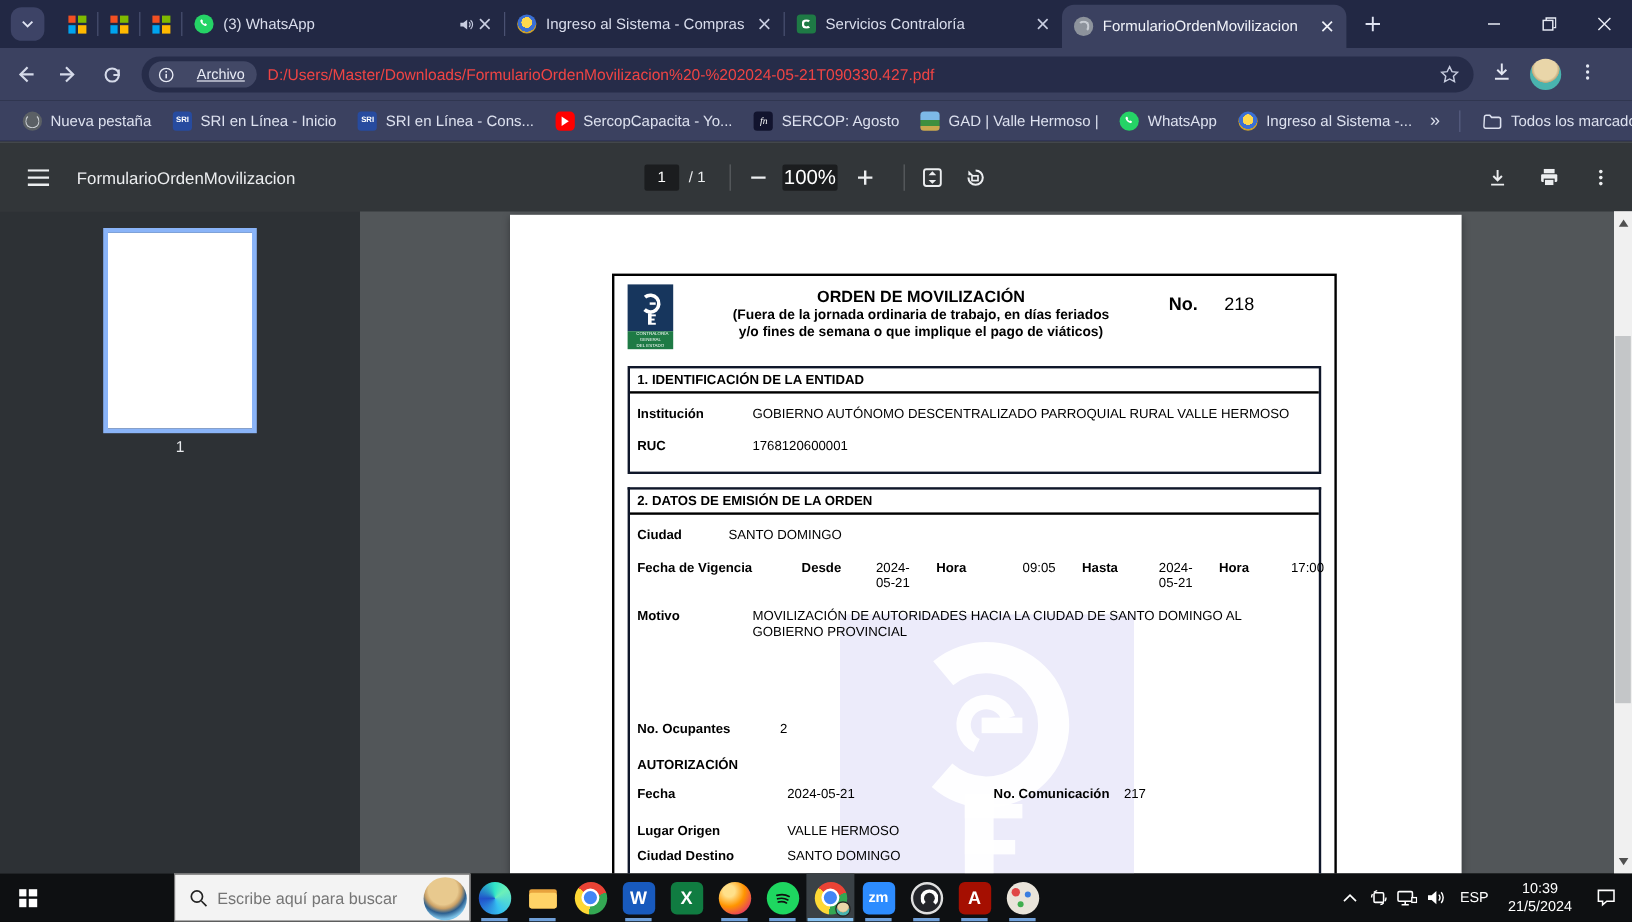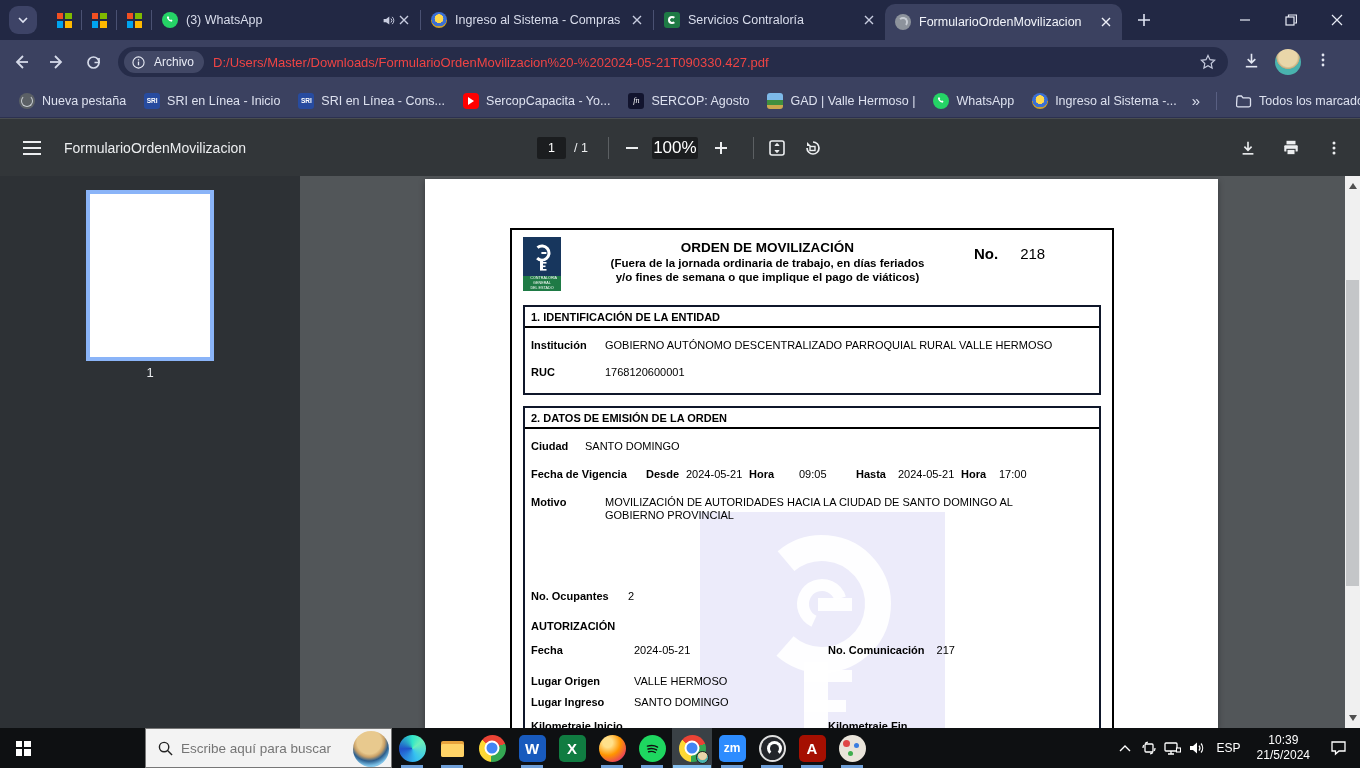--- a/index.html
+++ b/index.html
@@ -27,21 +27,21 @@
   .fav.pdf { background:#8d939c; } .fav.pdf::after { content:""; position:absolute; inset:3px; border-radius:50%; border:2px solid #c7ccd3; border-left-color:transparent; border-bottom-color:transparent; }
   .tbtn { width:16px; height:16px; display:flex; align-items:center; justify-content:center; border-radius:50%; cursor:pointer; flex:0 0 16px; }
   .newtab { width:28px; height:28px; margin-left:8px; display:flex; align-items:center; justify-content:center; border-radius:50%; cursor:pointer; }
   .wincontrols { margin-left:auto; display:flex; height:40px; }
   .wc { width:46px; height:40px; display:flex; align-items:center; justify-content:center; cursor:pointer; }
 
   
   .toolbar { position:absolute; top:40px; left:0; width:1360px; height:44px; background:#3b4160; display:flex; align-items:center; }
   .navbtn { width:30px; height:30px; margin-left:6px; display:flex; align-items:center; justify-content:center; border-radius:50%; cursor:pointer; }
   .urlbar { position:relative; margin-left:10px; width:1110px; height:30px; background:#262c49; border-radius:15px; display:flex; align-items:center; padding:0 36px 0 6px; }
-  .chip { height:22px; background:#424866; border-radius:11px; display:flex; align-items:center; padding:0 10px 0 8px; gap:9px; color:#e8ebf5; font-size:12px; cursor:pointer; }
+  .chip { height:22px; background:#424866; border-radius:11px; display:flex; align-items:center; padding:0 10px 0 8px; gap:19px; color:#e8ebf5; font-size:12px; cursor:pointer;text-decoration:underline; }
   .url-input { flex:1; margin-left:9px; background:transparent; border:none; outline:none; color:#ef4444; font-size:13px; font-family:"Liberation Sans",sans-serif; }
   .starbtn { position:absolute; right:8px; top:3px; width:24px; height:24px; display:flex; align-items:center; justify-content:center; cursor:pointer; }
   .tb-right { display:flex; align-items:center; margin-left:14px; gap:14px; }
   .avatar { width:26px; height:26px; border-radius:50%; background:radial-gradient(circle at 50% 32%, #e9d6a9 0 42%, #c0a97c 52%, #49b3ae 54%); cursor:pointer; }
 
   
   .bookmarks { position:absolute; top:84px; left:0; width:1360px; height:34px; background:#3b4160; border-bottom:1px solid #2c3150; display:flex; align-items:center; padding:0 10px; color:#dde1ef; font-size:12.5px; }
   .bm { display:flex; align-items:center; gap:7px; padding:4px 9px; border-radius:6px; cursor:pointer; white-space:nowrap; }
   .bmi { width:16px; height:16px; flex:0 0 16px; }
   .bmi.globe { border-radius:50%; background:#5b6065; position:relative; }
@@ -95,21 +95,21 @@
   .htitle { flex:1; text-align:center; padding-top:3px; }
   .htitle .t1 { font-size:13.5px; font-weight:bold; }
   .htitle .t2 { font-size:11.5px; font-weight:bold; line-height:13.5px; margin-top:2px; }
   .hno { width:128px; padding-top:8px; display:flex; gap:22px; font-size:15px; }
   .hno .nl { font-weight:bold; }
   .sect { margin:0 11px; border:2px solid #0f172a; background:transparent; }
   .sect1 { margin-top:7px; height:90px; }
   .sect2 { margin-top:11px; height:340px; border-bottom:none; }
   .st { font-size:11px; font-weight:bold; padding:4px 6px 3px; border-bottom:2px solid #000; }
   .srows { padding:11px 6px 0; font-size:11px; position:relative; }
-  .row { display:flex; align-items:flex-start; }
+  .row { display:flex; align-items:flex-start;gap:22px; }
   .lab { font-weight:bold; flex:0 0 auto; }
   .w54{width:54px}.w74{width:74px}.w97{width:97px}.w103{width:103px}.w115{width:115px}
   .val { }
   .motivo-val { width:468px; line-height:12.5px; }
   .pairR { position:absolute; left:297px; display:flex; }
   .gap12 { width:12px; } .gap40{width:40px} .gap50{width:50px} .gap57{width:57px} .gap63{width:63px} .gap38{width:38px} .gap42{width:42px}
 
   
   .taskbar { position:absolute; top:728px; left:0; width:1360px; height:40px; background:#0e1012; display:flex; align-items:center; color:#fff; }
   .startbtn { width:46px; height:40px; display:flex; align-items:center; justify-content:center; cursor:pointer; }
@@ -545,21 +545,21 @@
                   <span class="lab">No. Comunicación</span>
                   <span class="gap12"></span>
                   <span class="val">217</span>
                 </span>
               </div>
               <div class="row" style="margin-top:19px;">
                 <span class="lab w103">Lugar Origen</span>
                 <span class="val">VALLE HERMOSO</span>
               </div>
               <div class="row" style="margin-top:9px;">
-                <span class="lab w103">Lugar Ingreso</span>
+                <span class="lab w103">Ciudad Destino</span>
                 <span class="val">SANTO DOMINGO</span>
               </div>
               <div class="row" style="margin-top:12px; position:relative;">
                 <span class="lab">Kilometraje Inicio</span>
                 <span class="pairR">
                   <span class="lab">Kilometraje Fin</span>
                 </span>
               </div>
             </div>
           </div>

